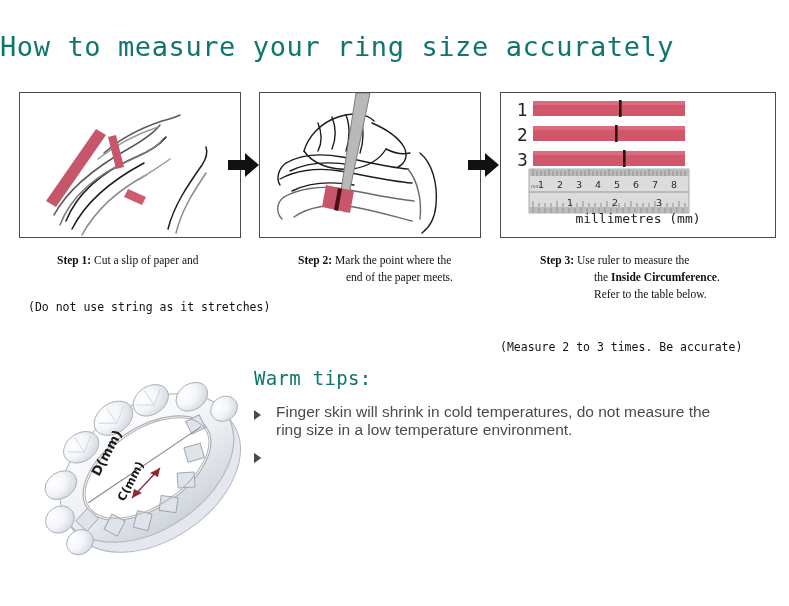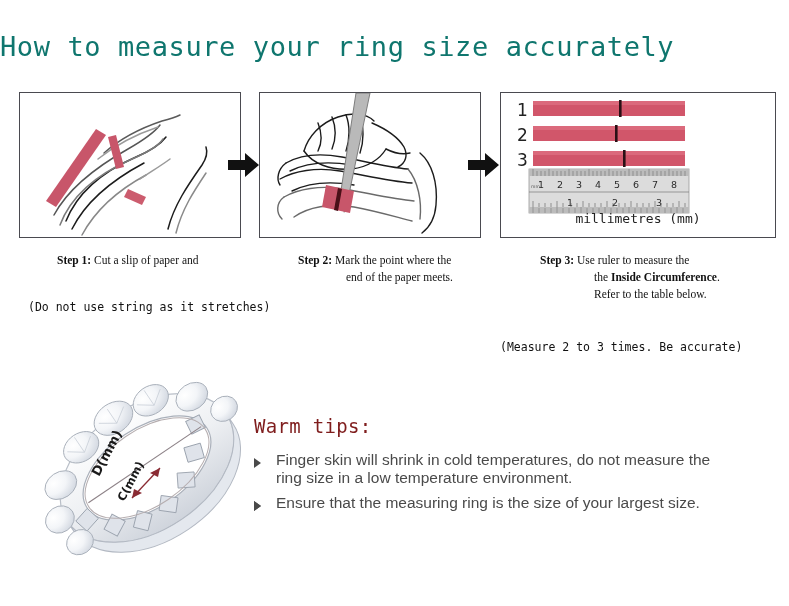--- a/index.html
+++ b/index.html
@@ -102,24 +102,23 @@
   
   #tips-block {
     position: absolute;
     left: 254px;
     top: 367px;
     width: 500px;
   }
   #tips-heading {
     font-family: "DejaVu Sans Mono", monospace;
     font-size: 19px;
-    color: #7f1d1d;
+    color: #0f766e;
     margin-bottom: 14px;
     letter-spacing: 0.3px;
-    margin-top: 48px;
   }
   .tip-item {
     position: relative;
     padding-left: 22px;
     margin-bottom: 7px;
     font-family: "Liberation Sans", sans-serif;
     font-size: 15.5px;
     line-height: 18px;
     color: #4a4a4a;
     max-width: 448px;
@@ -402,15 +401,14 @@
     <span class="tip-bullet"></span>
     <span>Finger skin will shrink in cold temperatures, do not measure the ring size in a low temperature environment.</span>
   </div>
 
   <div class="tip-item">
     <span class="tip-bullet"></span>
   </div>
 
   <div class="tip-item">
     <span class="tip-bullet"></span>
-    <span>Ensure that the measuring ring is the size of your largest size.</span>
   </div>
 </div>
 
 </body></html>

